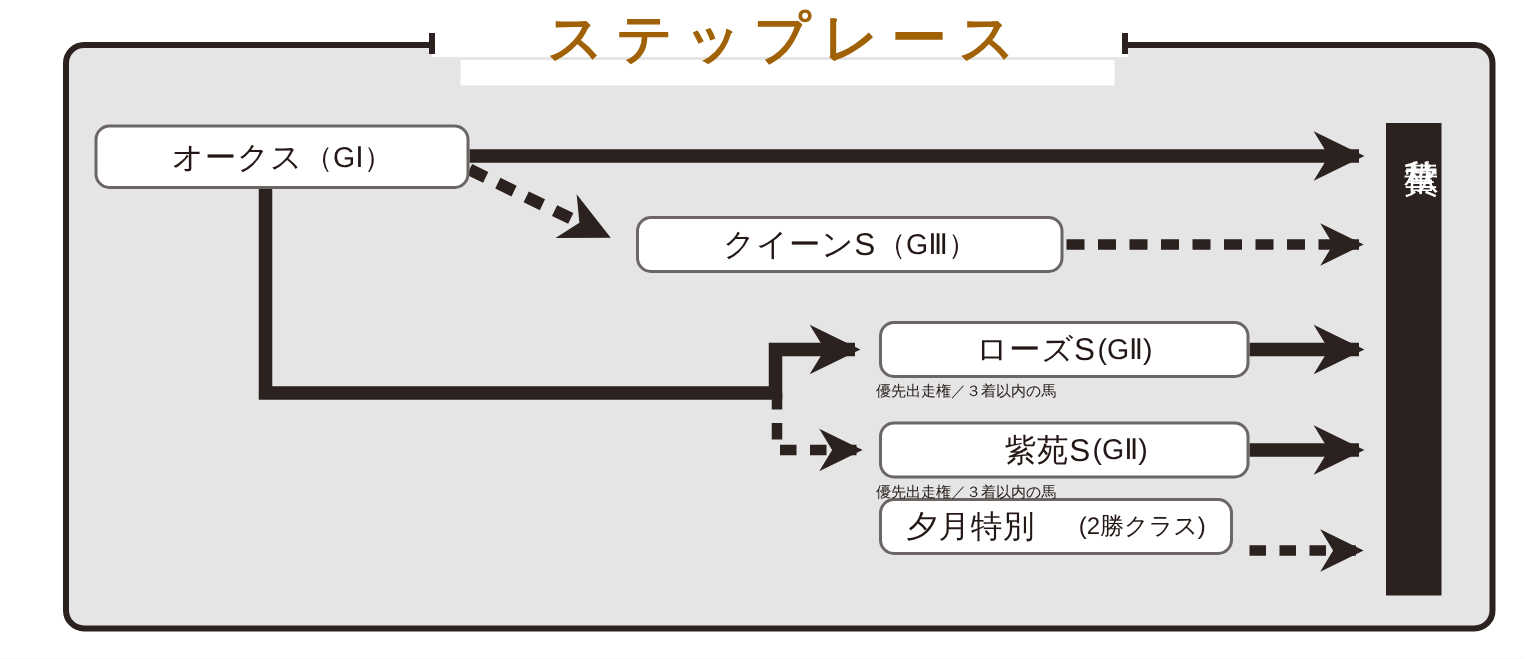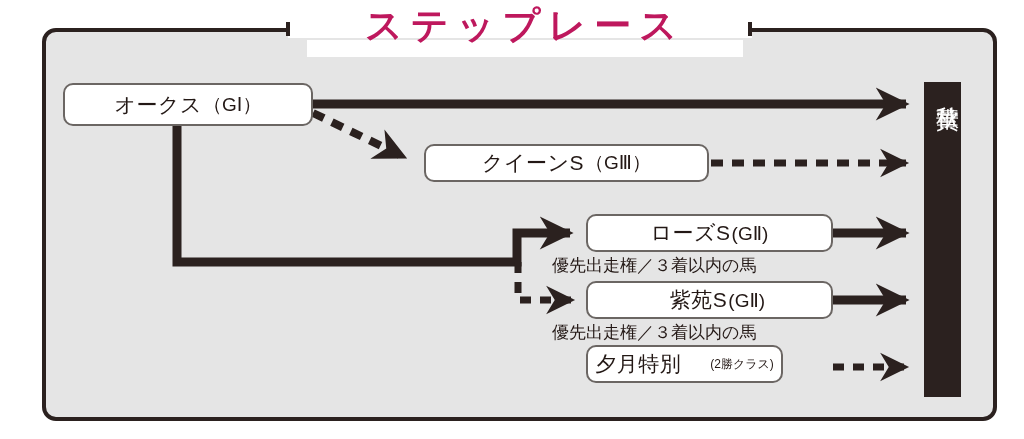--- a/index.html
+++ b/index.html
@@ -63,21 +63,21 @@
     position: absolute;
     left: 300px;
     top: 2px;
     width: 450px;
     text-align: center;
     font-family: "DejaVu Sans", sans-serif;
     font-weight: bold;
     font-size: 37px;
     line-height: 48px;
     letter-spacing: 8px;
-    color: #be185d;
+    color: #a16207;
     white-space: nowrap;
   }
 
   
   .wires {
     position: absolute;
     left: 0;
     top: 0;
     width: 1024px;
     height: 439px;
@@ -100,34 +100,34 @@
   .race-name {
     font-size: 21px;
     letter-spacing: 0.5px;
   }
   .race-grade {
     font-size: 19px;
     letter-spacing: 0px;
     padding-left: 1px;
   }
   .race-grade.small {
-    font-size: 12px;
+    font-size: 16px;
   }
 
   .box-oaks    { left: 63px;  top: 83px;  width: 250px; height: 43px; }
   .box-queen   { left: 424px; top: 144px; width: 285px; height: 38px; }
   .box-rose    { left: 586px; top: 214px; width: 247px; height: 38px; text-align: center; }
   .box-shion   { left: 586px; top: 281px; width: 247px; height: 38px; padding-left: 16px; }
-  .box-yuduki  { left: 586px; top: 345px; width: 197px; height: 38px; gap: 28px; }
+  .box-yuduki  { left: 586px; top: 332px; width: 236px; height: 38px; gap: 28px; }
 
   
   .note {
     position: absolute;
-    left: 552px;
-    font-size: 17px;
+    left: 584px;
+    font-size: 10px;
     color: #231815;
     white-space: nowrap;
     letter-spacing: 0px;
   }
   .note-rose  { top: 254px; }
   .note-shion { top: 321px; }
 
   
   .goal-bar {
     position: absolute;

